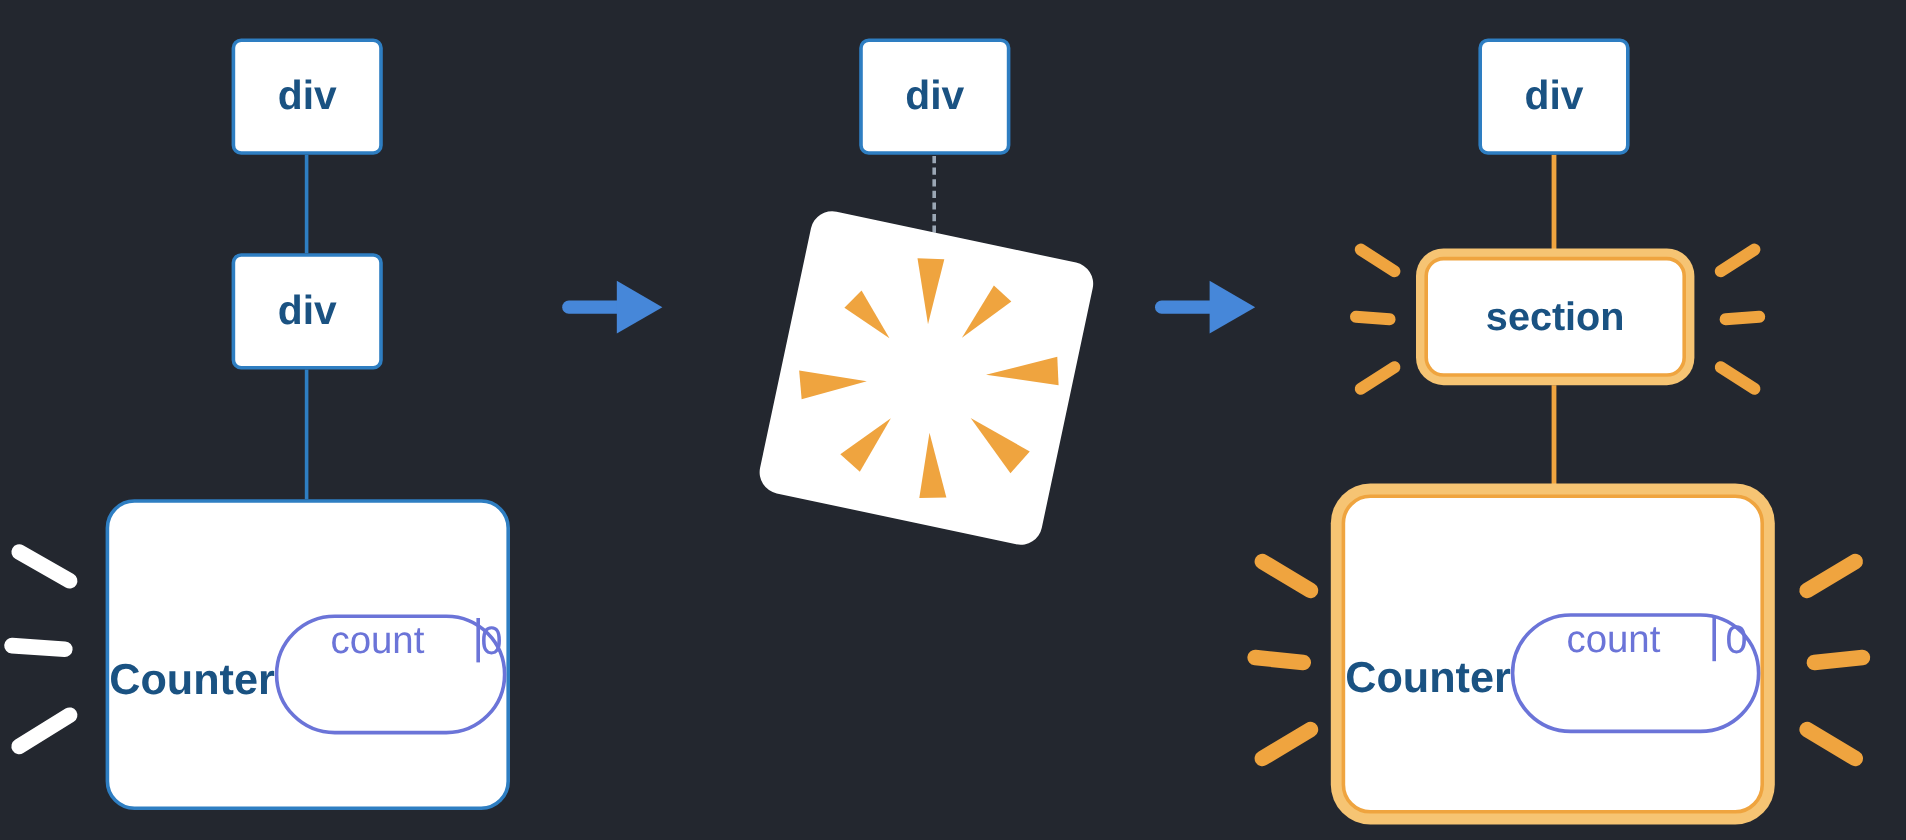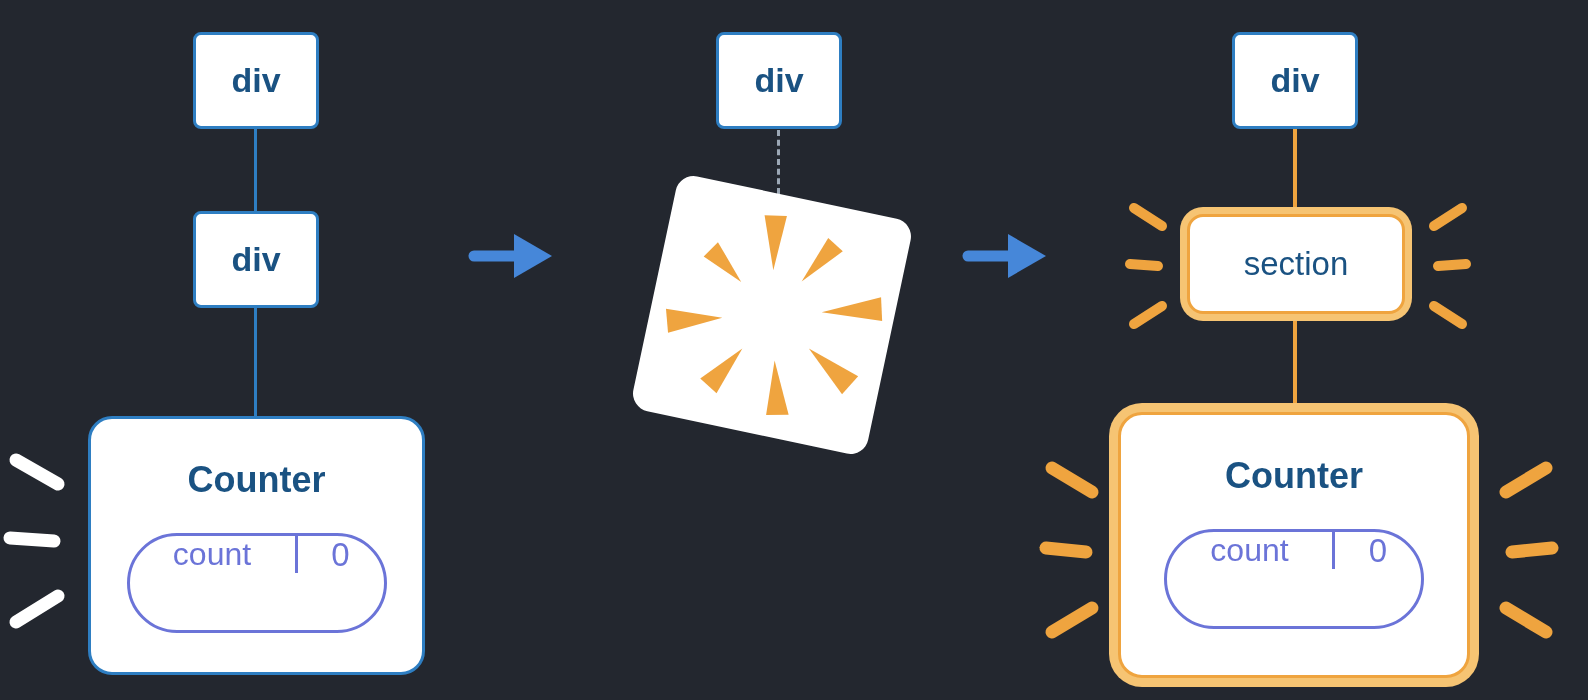--- a/index.html
+++ b/index.html
@@ -20,36 +20,36 @@
     border:3px solid var(--blue-border);border-radius:8px;
     display:flex;align-items:center;justify-content:center;
     font-size:34px;font-weight:600;color:var(--blue-text)}
 
   .vline{position:absolute;width:3px}
   .vline.blue{background:var(--blue-border)}
   .vline.orange{background:var(--orange);width:4px}
   .vline.dashed{width:0;background:none;border-left:3px dashed var(--gray-dash)}
 
   .card{position:absolute;background:#fff;border-radius:24px;
-    display:flex;flex-direction:column;align-items:center}
+    display:flex;align-items:center}
   .card.blue-card{border:3px solid var(--blue-border)}
   .card.orange-card{border:3px solid var(--orange);box-shadow:0 0 0 9px var(--orange-light)}
   .card-title{margin-top:40px;font-size:36px;font-weight:600;color:var(--blue-text)}
 
   .pill{margin-top:32px;width:260px;height:100px;border:3px solid var(--purple);
     border-radius:60px;display:flex;align-items:flex-start;color:var(--purple)}
   .pill-key{width:168px;display:flex;align-items:center;justify-content:center;
     font-size:32px;border-right:3px solid var(--purple)}
   .pill-value{flex:1;display:flex;align-items:center;justify-content:center;font-size:33px}
 
   .section-node{position:absolute;left:1187px;top:214px;width:218px;height:100px;
     background:#fff;border:3px solid var(--orange);border-radius:16px;
     box-shadow:0 0 0 7px var(--orange-light);
     display:flex;align-items:center;justify-content:center;
-    font-size:33px;font-weight:400;color:var(--blue-text)}
+    font-size:33px;font-weight:700;color:var(--blue-text)}
 
   .poof{position:absolute;left:652px;top:195px;width:240px;height:240px;
     background:#fff;border-radius:18px;transform:rotate(12deg)}
   .poof svg{width:100%;height:100%}
   .ray{fill:var(--orange)}
 
   svg.arrow,svg.burst{position:absolute;overflow:visible}
   .arrow-stroke{stroke:var(--arrow);stroke-width:11;stroke-linecap:round}
   .arrow-head{fill:var(--arrow)}
   .burst-line-white{stroke:#ffffff;stroke-width:13;stroke-linecap:round}

